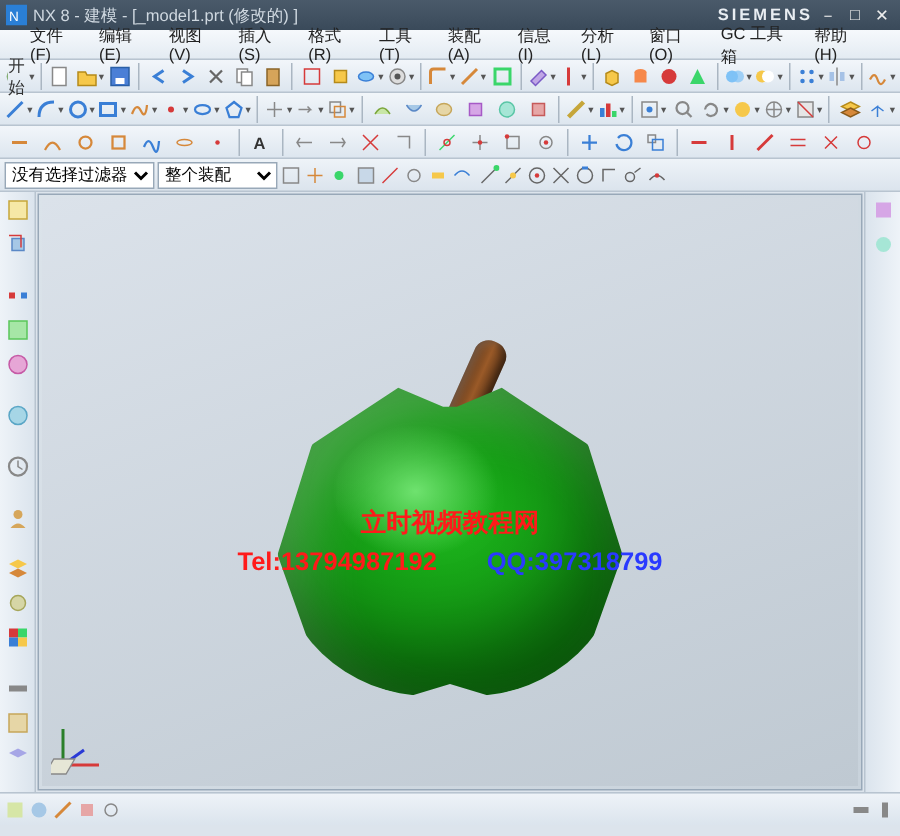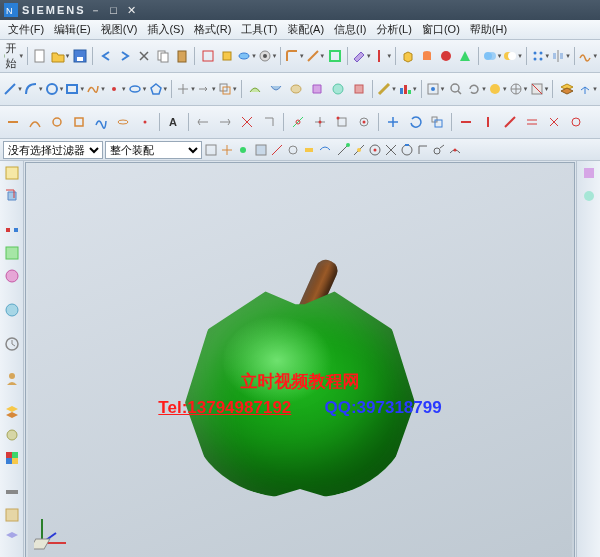--- a/index.html
+++ b/index.html
@@ -3,24 +3,24 @@
 <meta charset="utf-8">
 <style>
 * { margin: 0; padding: 0; box-sizing: border-box; font-family: "Microsoft YaHei", Arial, sans-serif; }
 body { width: 600px; height: 557px; background: #dce4ec; overflow: hidden; font-size: 11px; }
 
 .titlebar { height: 20px; background: linear-gradient(#4a5a6a,#3a4a5a); display: flex; align-items: center; padding: 0 4px; color: #cfd8e0; }
 .titlebar .title { flex: 1; font-size: 11px; }
 .titlebar .brand { font-weight: bold; letter-spacing: 2px; color: #e8edf2; }
 .titlebar .winbtn { width: 16px; height: 14px; margin-left: 2px; display: flex; align-items: center; justify-content: center; color: #eee; }
 
-.menubar { height: 20px; background: linear-gradient(#f6f9fc,#e3ebf2); display: flex; align-items: center; padding: 0 4px; gap: 2px; border-bottom: 1px solid #b8c4d0; }
+.menubar { height: 20px; background: linear-gradient(#f6f9fc,#e3ebf2); display: flex; align-items: center; padding: 0 16px; gap: 2px; border-bottom: 1px solid #b8c4d0; }
 .menubar .menu { padding: 2px 4px; font-size: 11px; color: #222; }
 
-.toolbar { height: 33px; background: linear-gradient(#f2f6fa,#dde6ef); display: flex; align-items: center; padding: 0 3px; gap: 2px; border-bottom: 1px solid #b8c4d0; }
+.toolbar { height: 22px; background: linear-gradient(#f2f6fa,#dde6ef); display: flex; align-items: center; padding: 0 3px; gap: 2px; border-bottom: 1px solid #b8c4d0; }
 .toolbar .btn { width: 20px; height: 20px; display: flex; align-items: center; justify-content: center; border-radius: 2px; }
 .toolbar .sep { width: 1px; height: 18px; background: #aab6c2; margin: 0 2px; }
 .toolbar .lbl { font-size: 11px; color: #333; margin-right: 2px; }
 .toolbar .drop::after { content: "▾"; font-size: 7px; color: #555; margin-left: 1px; }
 
 .filterbar { height: 22px; background: linear-gradient(#eef3f8,#dbe4ed); display: flex; align-items: center; padding: 0 3px; gap: 2px; border-bottom: 1px solid #b8c4d0; }
 .filterbar select { font-size: 11px; height: 18px; background: #fff; border: 1px solid #98a8b8; }
 
 .workspace { display: flex; height: 400px; }
 .sidebar { width: 24px; background: linear-gradient(90deg,#eef3f8,#dbe4ed); display: flex; flex-direction: column; align-items: center; padding: 2px 0; gap: 3px; border-right: 1px solid #b8c4d0; }
@@ -37,58 +37,60 @@
   border-radius: 48% 48% 44% 44% / 52% 52% 46% 46%;
   box-shadow: inset -20px -30px 50px rgba(0,0,0,0.35), inset 15px 20px 40px rgba(255,255,255,0.25);
   position: relative;
   clip-path: polygon(10% 20%, 35% 2%, 48% 8%, 52% 8%, 65% 2%, 90% 20%, 100% 55%, 88% 92%, 62% 100%, 50% 96%, 38% 100%, 12% 92%, 0% 55%);
 }
 .stem { position: absolute; left: 52%; top: -14%; width: 22px; height: 72px; background: linear-gradient(90deg,#5a3418,#9a5a28,#5a3418); border-radius: 10px 10px 8px 8px; transform: rotate(24deg); box-shadow: inset -3px 0 6px rgba(0,0,0,0.4), inset 3px 0 6px rgba(255,255,255,0.2); }
 
 .watermark { position: absolute; left: 50%; top: 52%; transform: translateX(-50%); text-align: center; font-weight: bold; font-size: 17px; line-height: 26px; }
 .wm1 { color: #ff1a1a; }
 .wm2 { color: #ff1a9a; }
-.wm3 .r { color: #ff1a1a; text-decoration: underline; } .wm3 .b { color: #2a3aff; margin-left: 19px; }
+.wm3 .r { color: #ff1a1a; } .wm3 .b { color: #2a3aff; margin-left: 19px; }
 .wm3 { white-space: nowrap; }
 
 .triad { position: absolute; left: 6px; bottom: 6px; width: 40px; height: 40px; }
 
 .rightbar { width: 24px; background: linear-gradient(90deg,#dbe4ed,#eef3f8); border-left: 1px solid #b8c4d0; display:flex; flex-direction:column; align-items:center; padding:2px 0; gap:3px;}
 .rightbar .sbtn { width:20px; height:20px; display:flex;align-items:center;justify-content:center;}
 .bottombar { height: 22px; background: linear-gradient(#eef3f8,#dbe4ed); display:flex; align-items:center; padding:0 3px; gap:2px; border-top:1px solid #b8c4d0;}
 
 svg { display: block; }
 </style>
 </head>
 <body>
 
 <div class="titlebar">
   <span style="margin-right:4px">
     <svg width="14" height="14">
         <rect width="14" height="14" fill="#2a7fd6"></rect>
         <text x="2" y="11" font-size="9" fill="#fff">N</text>
       </svg>
   </span>
+  <span class="title">NX 8 - 建模 - [_model1.prt (修改的) ]</span>
   <span class="brand">SIEMENS</span>
   <span class="winbtn">－</span>
   <span class="winbtn">□</span>
   <span class="winbtn">✕</span>
 </div>
 
 <div class="menubar">
   <span class="menu">文件(F)</span>
   <span class="menu">编辑(E)</span>
   <span class="menu">视图(V)</span>
   <span class="menu">插入(S)</span>
   <span class="menu">格式(R)</span>
   <span class="menu">工具(T)</span>
   <span class="menu">装配(A)</span>
   <span class="menu">信息(I)</span>
   <span class="menu">分析(L)</span>
   <span class="menu">窗口(O)</span>
+  <span class="menu">GC 工具箱</span>
   <span class="menu">帮助(H)</span>
 </div>
 
 <div class="toolbar">
   <span class="btn drop">
       <svg width="14" height="14">
         <circle cx="7" cy="7" r="5" fill="#7fc241" stroke="#3a7a1a"></circle>
       </svg>
       <span class="lbl">开始</span>
     </span>
@@ -528,21 +530,21 @@
     </span>
   <span class="btn">
       <svg width="14" height="14">
         <circle cx="7" cy="7" r="4" fill="none" stroke="#d63a3a"></circle>
       </svg>
     </span>
 </div>
 
 <div class="filterbar">
   <select style="width:100px"><option>没有选择过滤器</option></select>
-  <select style="width:97px"><option>整个装配</option></select>
+  <select style="width:80px"><option>整个装配</option></select>
   <span class="btn">
       <svg width="14" height="14">
         <rect x="2" y="2" width="10" height="10" fill="none" stroke="#888"></rect>
       </svg>
     </span>
   <span class="btn">
       <svg width="14" height="14">
         <path d="M7 2v10m-5-5h10" stroke="#d6883a"></path>
       </svg>
     </span>

